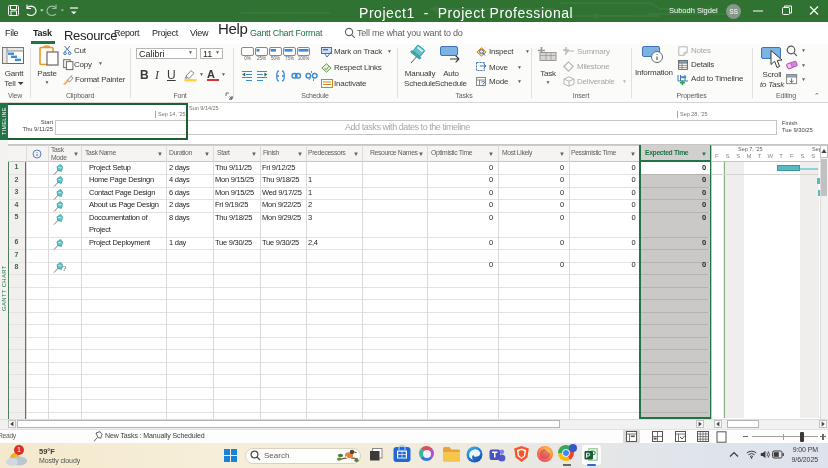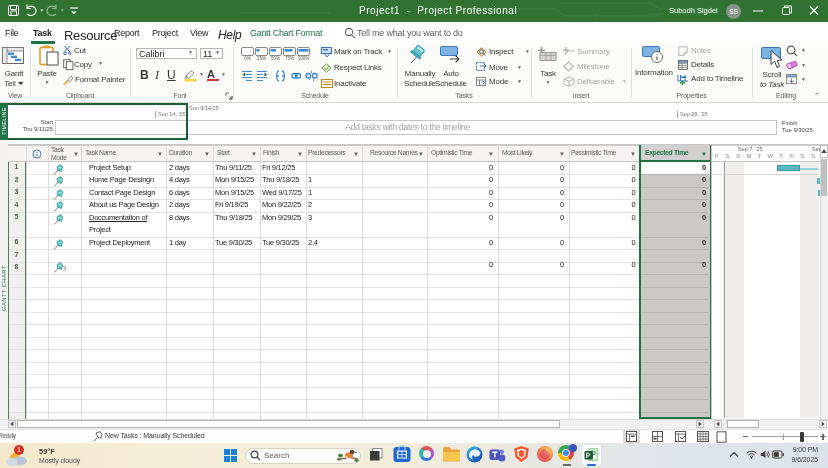--- a/index.html
+++ b/index.html
@@ -38,41 +38,41 @@
 
   <g stroke="#9dbb9e" stroke-width="1.1" fill="none">
     <path d="M56 8 c-2-2.5 -6-2.5 -8 0 -1.2 1.6 -1.2 4 0 5.6 2 2.4 5.5 2.4 8 0.4"></path>
     <path d="M56 4.5 v4 h-4"></path>
   </g>
   <path d="M60.5 9.5 l1.8 2 L64.1 9.5 z" fill="#9dbb9e"></path>
 
   <path d="M70 8 h8" stroke="#fff" stroke-width="1.2"></path>
   <path d="M71 11.5 l2.8 2.8 L76.6 11.5 z" fill="#fff"></path>
 </svg>
-<div class="tx" style="left:359px;top:5px;font-size:10px;letter-spacing:0.55px;color:#fff;">Project1&nbsp; - &nbsp;Project Professional</div>
+<div class="tx" style="left:359px;top:5px;font-size:14px;letter-spacing:0.55px;color:#fff;">Project1&nbsp; - &nbsp;Project Professional</div>
 <div class="tx" style="left:669px;top:6px;font-size:7.5px;color:#fff;text-align:center;">Subodh Sigdel</div>
 <div class="a" style="left:726px;top:3.5px;width:15px;height:15px;border-radius:50%;background:#87988a;color:#fff;font-size:6.5px;text-align:center;line-height:15px;">SS</div>
 <svg width="828" height="22" style="left:0;top:0;" viewBox="0 0 828 22">
   <path d="M753 11 h10" stroke="#fff" stroke-width="1"></path>
   <g stroke="#fff" stroke-width="1" fill="none">
     <rect x="782.5" y="7.5" width="7" height="7" rx="1"></rect>
     <path d="M784.5 7.5 v-1.5 h7 v7 h-1.5"></path>
   </g>
   <path d="M810 6.5 l8 8 M818 6.5 l-8 8" stroke="#fff" stroke-width="1.1"></path>
 </svg>
 
 <div class="a" style="left:0;top:22px;width:828px;height:22px;background:#fff;"></div>
 <div class="tx" style="left:5px;top:28px;font-size:9px;letter-spacing:-0.3px;color:#252423;">File</div>
 <div class="tx" style="left:33px;top:28px;font-size:9px;letter-spacing:-0.3px;color:#252423;font-weight:bold;">Task</div>
 <div class="a" style="left:31px;top:41px;width:24px;height:2.5px;background:#217346;"></div>
 <div class="tx" style="left:64px;top:28px;font-size:13px;letter-spacing:-0.3px;color:#252423;">Resource</div>
 <div class="tx" style="left:114px;top:28px;font-size:9px;letter-spacing:-0.3px;color:#252423;">Report</div>
 <div class="tx" style="left:152px;top:28px;font-size:9px;letter-spacing:-0.3px;color:#252423;">Project</div>
 <div class="tx" style="left:190px;top:28px;font-size:9px;letter-spacing:-0.3px;color:#252423;">View</div>
-<div class="tx" style="left:218px;top:28px;font-size:12px;letter-spacing:-0.3px;color:#252423;font-style:italic;">Help</div>
+<div class="tx" style="left:218px;top:20px;font-size:15px;letter-spacing:-0.3px;color:#252423;">Help</div>
 <div class="tx" style="left:250px;top:28px;font-size:9px;letter-spacing:-0.3px;color:#217346;">Gantt Chart Format</div>
 <svg width="14" height="14" style="left:343px;top:26px;" viewBox="0 0 14 14">
   <circle cx="6" cy="6" r="3.6" fill="none" stroke="#605e5c" stroke-width="1.1"></circle>
   <path d="M8.8 8.8 l3 3" stroke="#605e5c" stroke-width="1.1"></path>
 </svg>
 <div class="tx" style="left:357px;top:28px;font-size:9px;letter-spacing:-0.2px;color:#605e5c;">Tell me what you want to do</div>
 
 <div class="a" style="left:0;top:44px;width:828px;height:58.5px;background:#fbfbfa;border-bottom:1px solid #d8d6d4;"></div>
 <div class="a" style="left:30px;top:48px;width:1px;height:50px;background:#e1dfdd;"></div>
 <div class="a" style="left:130px;top:48px;width:1px;height:50px;background:#e1dfdd;"></div>
@@ -498,21 +498,21 @@
 <div class="tx" style="left:308px;top:200.3px;font-size:7.5px;letter-spacing:-0.25px;color:#252423;">2</div>
 <div class="tx" style="left:427px;top:200.3px;width:66px;text-align:right;font-size:7.5px;letter-spacing:-0.25px;color:#252423;">0</div>
 <div class="tx" style="left:498px;top:200.3px;width:66px;text-align:right;font-size:7.5px;letter-spacing:-0.25px;color:#252423;">0</div>
 <div class="tx" style="left:569px;top:200.3px;width:66.5px;text-align:right;font-size:7.5px;letter-spacing:-0.25px;color:#252423;">0</div>
 <div class="tx" style="left:640px;top:200.3px;width:66px;text-align:right;font-size:7.5px;letter-spacing:-0.25px;color:#252423;font-weight:bold;">0</div>
 <svg width="11" height="11" style="left:52px;top:213.5px;" viewBox="0 0 11 11">
     <path d="M5 2.8 L8.6 0.4 L10.6 3.2 L9.4 7.4 L5.8 6.4 Z" fill="#5fc3c9" stroke="#27939e" stroke-width="0.7"></path>
     <path d="M6.3 3.4 l3.2 0.6" stroke="#cdeff1" stroke-width="0.9" fill="none"></path>
     <path d="M6.2 6.2 L2 10.6" stroke="#5a5958" stroke-width="0.8"></path>
   </svg>
-<div class="tx" style="left:89px;top:212.8px;font-size:7.5px;letter-spacing:-0.25px;color:#252423;text-decoration:underline;">Doccumentation of</div>
+<div class="tx" style="left:89px;top:212.8px;font-size:7.5px;letter-spacing:-0.25px;color:#252423;">Doccumentation of</div>
 <div class="tx" style="left:169px;top:212.8px;font-size:7.5px;letter-spacing:-0.25px;color:#252423;">8 days</div>
 <div class="tx" style="left:215px;top:212.8px;font-size:7.5px;letter-spacing:-0.25px;color:#252423;">Thu 9/18/25</div>
 <div class="tx" style="left:262px;top:212.8px;font-size:7.5px;letter-spacing:-0.25px;color:#252423;">Mon 9/29/25</div>
 <div class="tx" style="left:308px;top:212.8px;font-size:7.5px;letter-spacing:-0.25px;color:#252423;">3</div>
 <div class="tx" style="left:427px;top:212.8px;width:66px;text-align:right;font-size:7.5px;letter-spacing:-0.25px;color:#252423;">0</div>
 <div class="tx" style="left:498px;top:212.8px;width:66px;text-align:right;font-size:7.5px;letter-spacing:-0.25px;color:#252423;">0</div>
 <div class="tx" style="left:569px;top:212.8px;width:66.5px;text-align:right;font-size:7.5px;letter-spacing:-0.25px;color:#252423;">0</div>
 <div class="tx" style="left:640px;top:212.8px;width:66px;text-align:right;font-size:7.5px;letter-spacing:-0.25px;color:#252423;font-weight:bold;">0</div>
 <svg width="11" height="11" style="left:52px;top:238.5px;" viewBox="0 0 11 11">
     <path d="M5 2.8 L8.6 0.4 L10.6 3.2 L9.4 7.4 L5.8 6.4 Z" fill="#5fc3c9" stroke="#27939e" stroke-width="0.7"></path>

